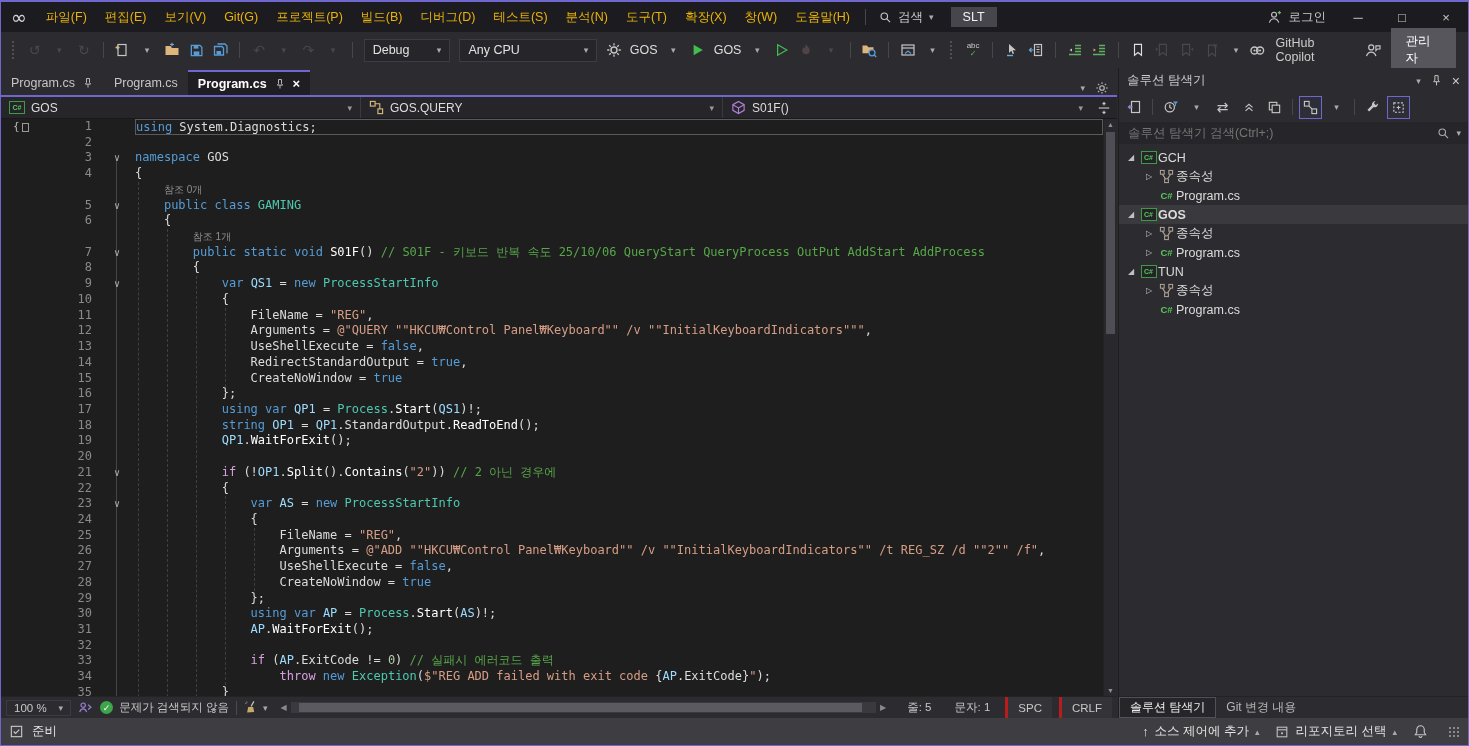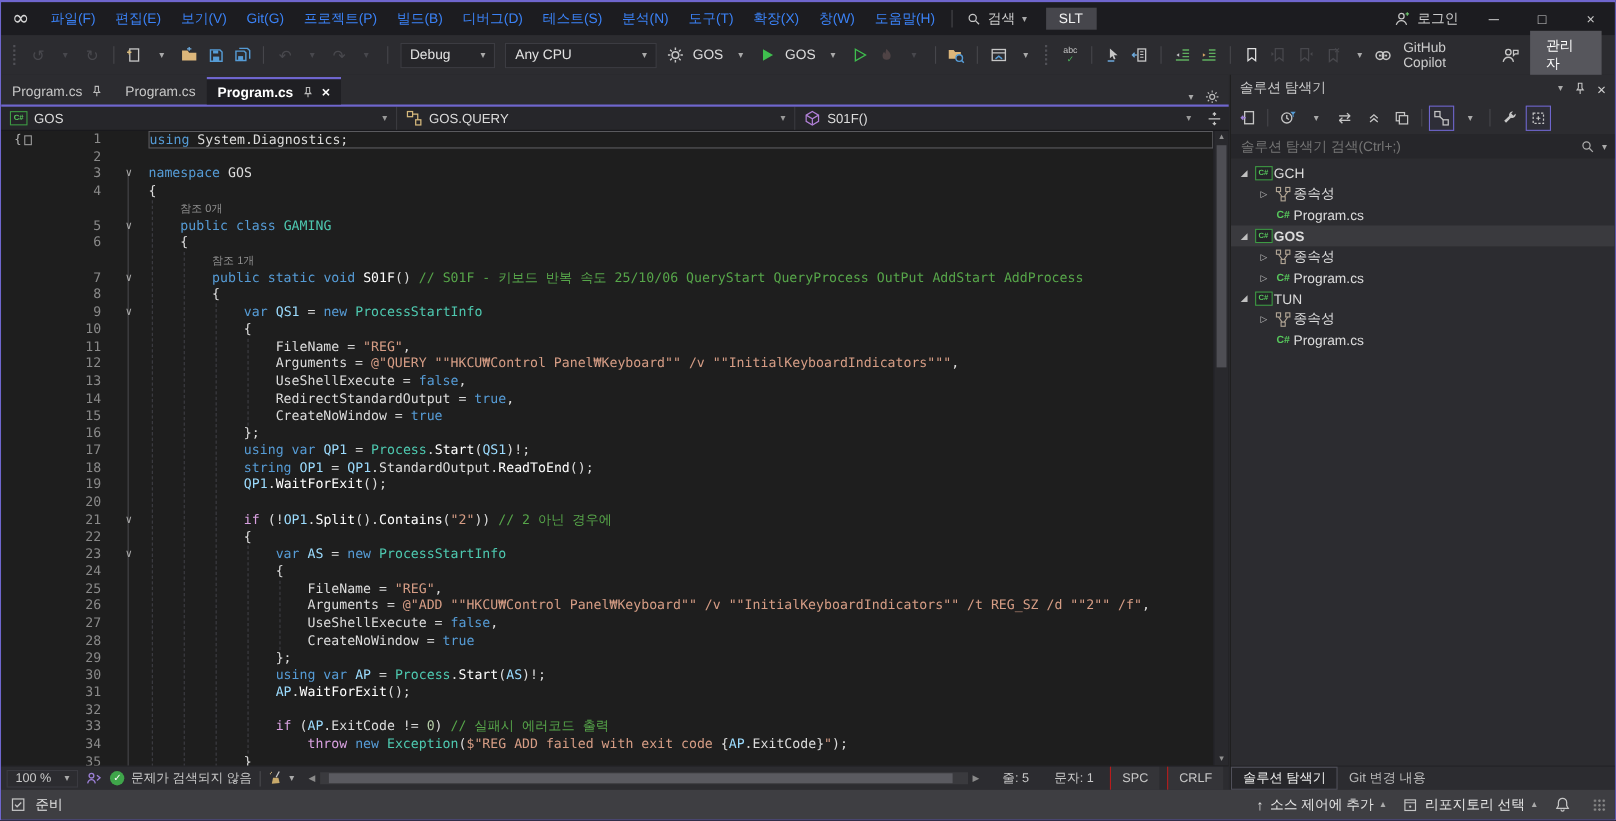--- a/index.html
+++ b/index.html
@@ -4,21 +4,21 @@
 <style>
   :root{ --accent:#6F66CE; }
   *{box-sizing:border-box}
   html,body{margin:0;padding:0;background:#141416}
   .window{position:relative;width:1469px;height:746px;background:#2C2C30;
     border:1px solid #6F66CE;border-top:2px solid #6F66CE;overflow:hidden;
     font-family:"Liberation Sans","DejaVu Sans",sans-serif;color:#CCCCCC;font-size:12.5px}
   
   .titlebar{position:absolute;left:0;right:0;top:0;height:30px;background:#1C1C20;display:flex;align-items:center;padding-left:8px}
   .vslogo{font-size:19px;color:#D8D8D8;margin:0 10px 0 2px;font-family:"DejaVu Sans",sans-serif}
-  .menu-item{padding:4px 9px;color:#3b82f6;cursor:default}
+  .menu-item{padding:4px 9px;color:#eab308;cursor:default}
   .tb-sep{width:1px;height:16px;background:#46464B;margin:0 6px}
   .search-box{display:flex;align-items:center;gap:6px;padding:2px 7px;color:#CCCCCC}
   .slt-badge{background:#46464C;color:#F2F2F2;padding:3px 12px;margin-left:10px}
   .tb-spacer{flex:1}
   .login{display:flex;align-items:center;gap:7px;margin-right:10px}
   .winbtn{width:44px;height:30px;display:flex;align-items:center;justify-content:center;color:#C8C8C8;font-size:13px}
   .caret{font-size:9px;color:#AAAAAA}
   
   .toolbar{position:absolute;left:0;right:0;top:30px;height:36px;background:#2C2C30;display:flex;align-items:center;padding:0 6px;gap:1px}
   .handle{width:5px;height:18px;border-left:2px dotted #505056;margin:0 5px}
@@ -62,21 +62,21 @@
   .ebar{height:22px;background:#2C2C30;border-top:1px solid #232327;display:flex;align-items:center;font-size:11.5px;color:#C8C8C8;padding:0 5px;gap:7px}
   .zoom-cell{display:flex;align-items:center;gap:12px;padding:1px 7px;border:1px solid #3A3A40}
   .health{display:flex;align-items:center;gap:6px}
   .okdot{width:13px;height:13px;border-radius:50%;background:#3FA54A;color:#FFFFFF;font-size:9px;display:flex;align-items:center;justify-content:center}
   .vsep{width:1px;height:14px;background:#4A4A4F}
   .hscroll{flex:1;display:flex;align-items:center;gap:4px;margin:0 6px}
   .sarr{font-size:8px;color:#8A8A8A}
   .htrack{flex:1;height:11px;background:#3A3A3E;position:relative}
   .hthumb{position:absolute;left:8px;right:14px;top:1px;bottom:1px;background:#5A5A60}
   .stat-cell{padding:0 8px;white-space:nowrap}
-  .boxed{align-self:stretch;display:flex;align-items:center;background:#343438;border-left:1px solid #b91c1c;padding:0 10px}
+  .boxed{align-self:stretch;display:flex;align-items:center;background:#343438;border-left:3px solid #b91c1c;padding:0 10px}
   
   .panel{position:absolute;left:1117px;top:66px;right:0;bottom:27px;background:#2C2C30;border-left:1px solid #1E1E1E;display:flex;flex-direction:column}
   .ptitle{height:25px;display:flex;align-items:center;padding:0 8px;gap:9px;color:#CCCCCC}
   .ptitle-label{flex:1}
   .ptools{height:28px;display:flex;align-items:center;padding:0 4px;gap:3px}
   .ptool{width:23px;height:23px;display:flex;align-items:center;justify-content:center}
   .ptool.toggled{border:1px solid var(--accent);background:#2E2E38}
   .psep{width:1px;height:16px;background:#46464B;margin:0 3px}
   .psearch{height:22px;display:flex;align-items:center;background:#26262A;padding:0 7px;gap:6px;margin:1px 0}
   .psearch input{flex:1;background:transparent;border:0;outline:none;color:#BBBBBB;font:12.5px "Liberation Sans",sans-serif}

